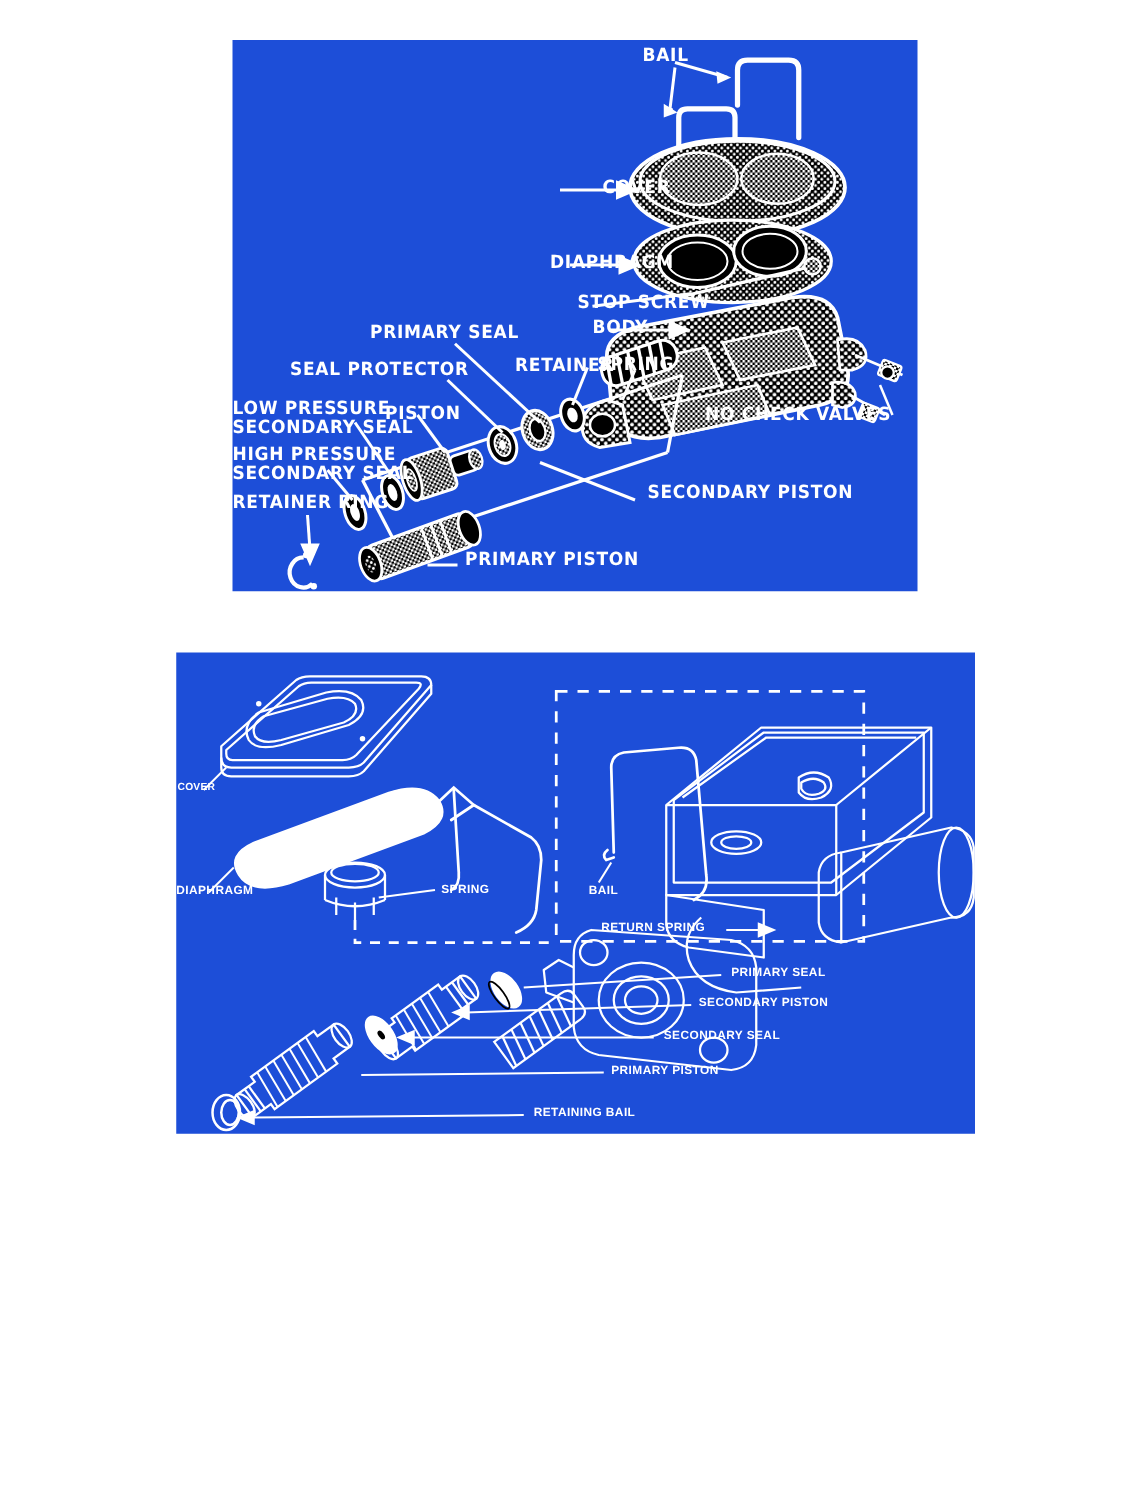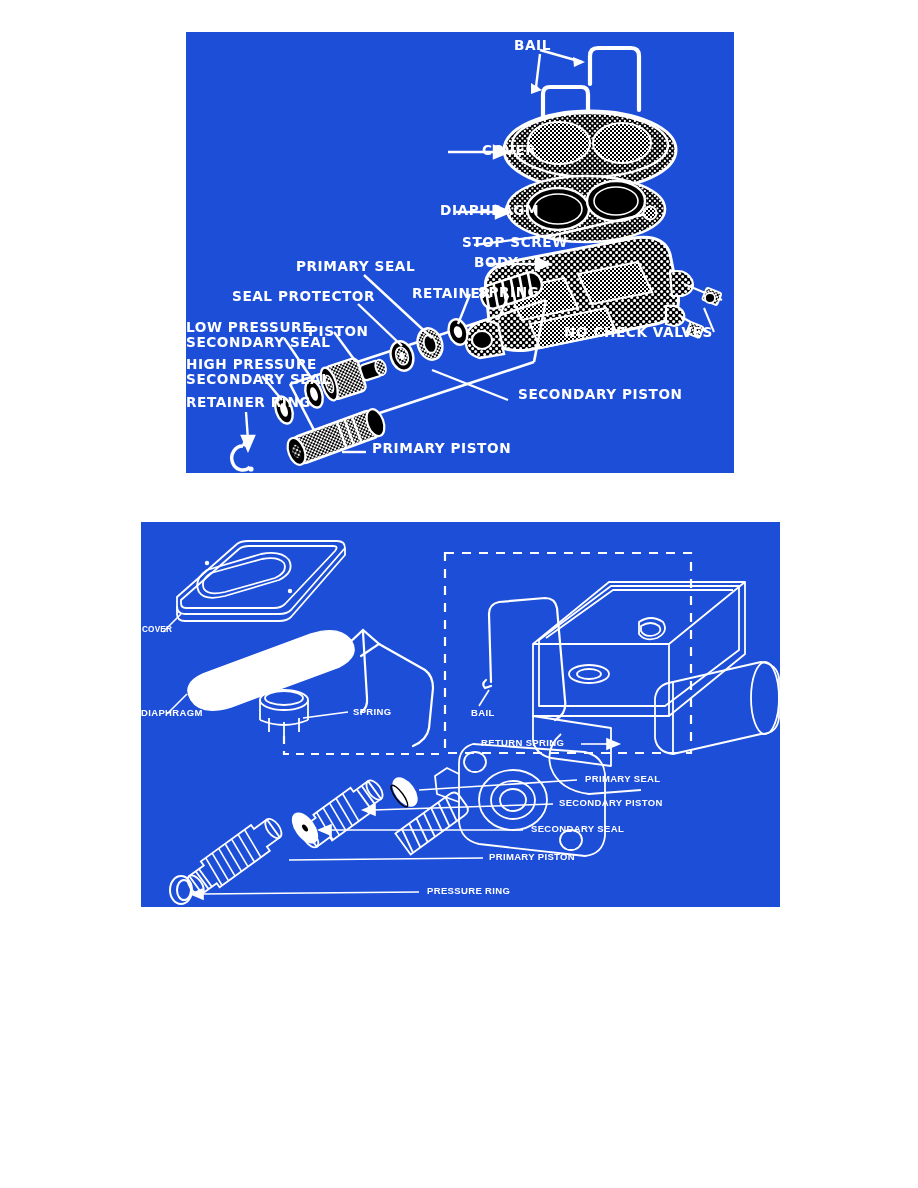--- a/index.html
+++ b/index.html
@@ -398,14 +398,14 @@
 
   <div class="lbl lbl-b sm" style="left:1px;top:104px;">COVER</div>
   <div class="lbl lbl-b" style="left:0px;top:186px;">DIAPHRAGM</div>
   <div class="lbl lbl-b" style="left:212px;top:185px;">SPRING</div>
   <div class="lbl lbl-b" style="left:330px;top:186px;">BAIL</div>
   <div class="lbl lbl-b" style="left:340px;top:216px;">RETURN SPRING</div>
   <div class="lbl lbl-b" style="left:444px;top:252px;">PRIMARY SEAL</div>
   <div class="lbl lbl-b" style="left:418px;top:276px;">SECONDARY PISTON</div>
   <div class="lbl lbl-b" style="left:390px;top:302px;">SECONDARY SEAL</div>
   <div class="lbl lbl-b" style="left:348px;top:330px;">PRIMARY PISTON</div>
-  <div class="lbl lbl-b" style="left:286px;top:364px;">PRESSURE RING</div>
+  <div class="lbl lbl-b" style="left:286px;top:364px;">RETAINING BAIL</div>
 </div>
 
 </body></html>

